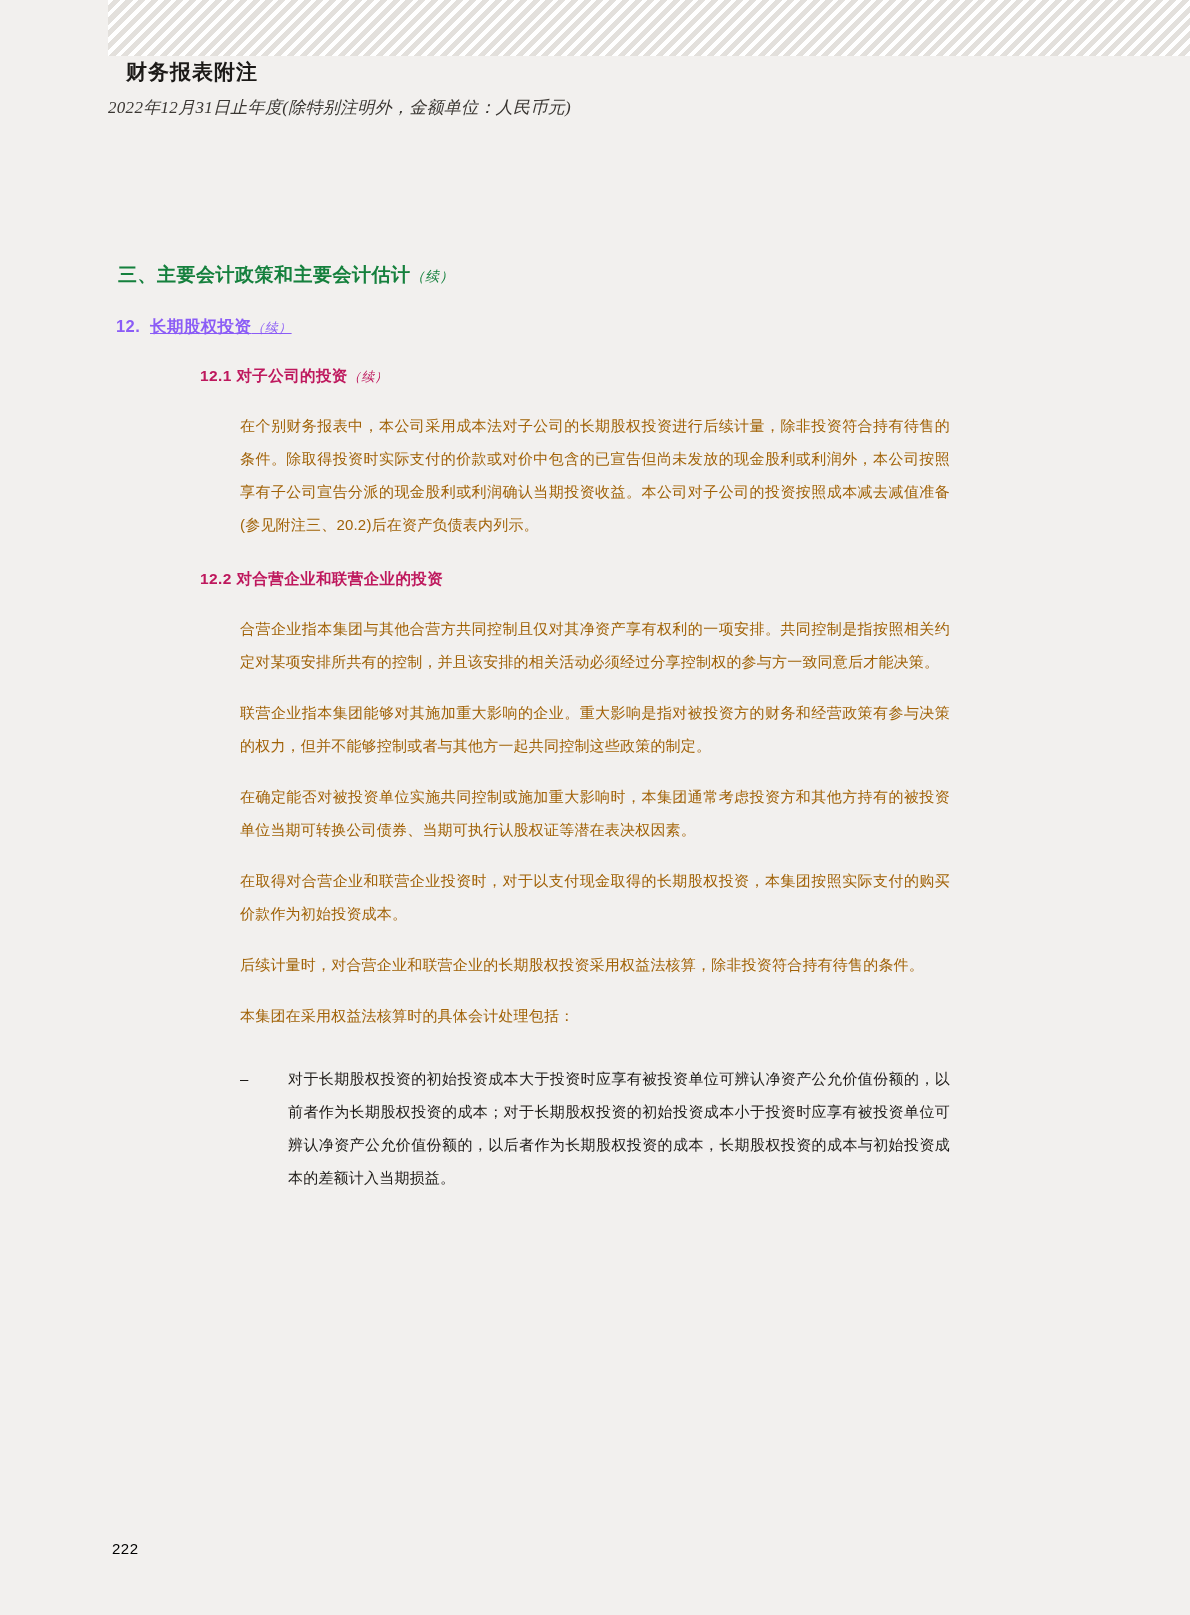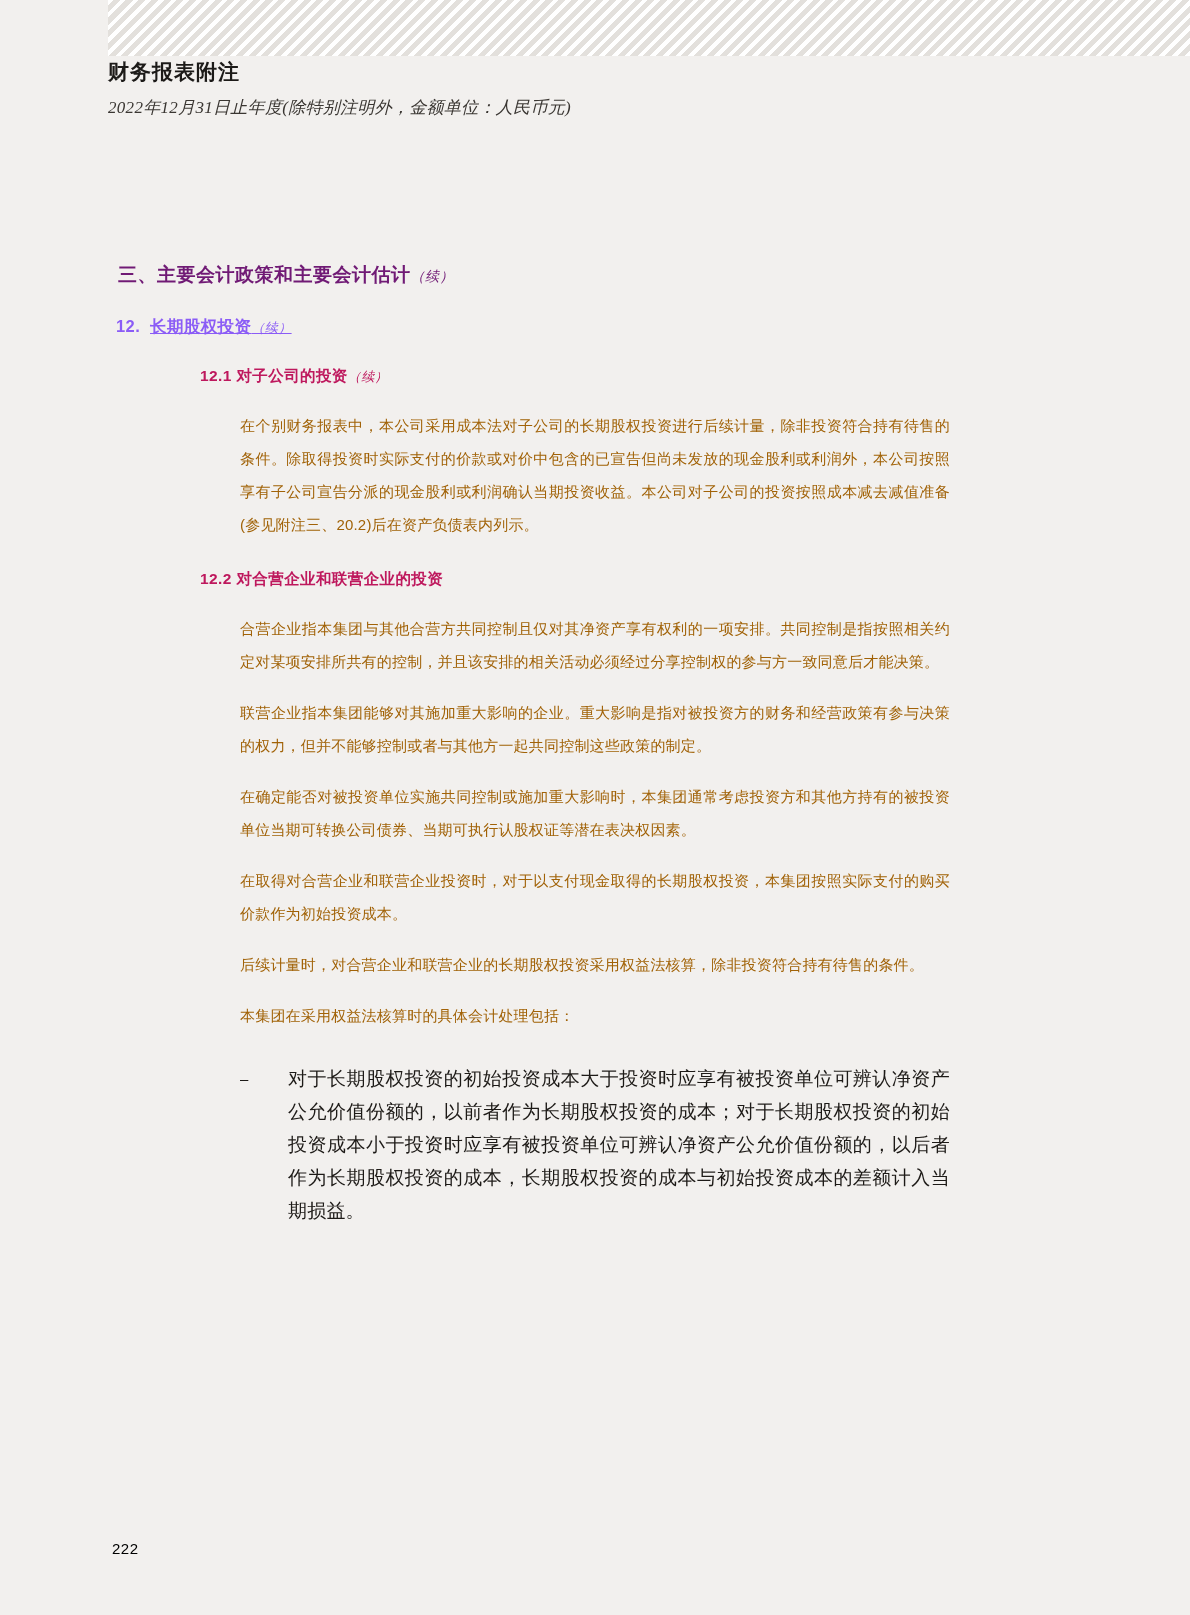--- a/index.html
+++ b/index.html
@@ -39,21 +39,21 @@
     top: 58px;
     left: 108px;
     width: 1000px;
   }
   .page-header .title {
     font-family: "DejaVu Serif", serif;
     font-size: 21px;
     font-weight: bold;
     color: #1c1a18;
     letter-spacing: 1px;
-    margin: 0 0 10px 0;
+    margin: 0 0 10px 18px;
   }
   .page-header .subtitle {
     font-family: Liberation Serif, serif;
     font-style: italic;
     font-size: 17px;
     color: #3a3632;
     letter-spacing: 0.3px;
     margin: 0;
   }
 
@@ -62,21 +62,21 @@
     position: absolute;
     top: 262px;
     left: 0;
     width: 1190px;
   }
 
   .section-heading {
     margin: 0 0 4px 118px;
     font-size: 19px;
     font-weight: bold;
-    color: #701a75;
+    color: #15803d;
     letter-spacing: 0.5px;
   }
   .section-heading .cont {
     font-size: 14px;
     font-style: italic;
     font-weight: normal;
   }
 
   .sub-heading {
     margin: 28px 0 0 116px;
@@ -132,21 +132,21 @@
   }
   .dash-item .dash {
     width: 48px;
     flex: 0 0 48px;
     font-size: 15px;
     line-height: 33px;
     color: #1d1a17;
   }
   .dash-item .dash-text {
     flex: 1;
-    font-size: 19px;
+    font-size: 15px;
     line-height: 33px;
     text-align: justify;
     text-justify: inter-ideograph;
     color: #1d1a17;
     letter-spacing: 0.2px;
   }
 
   
   .page-number {
     position: absolute;

